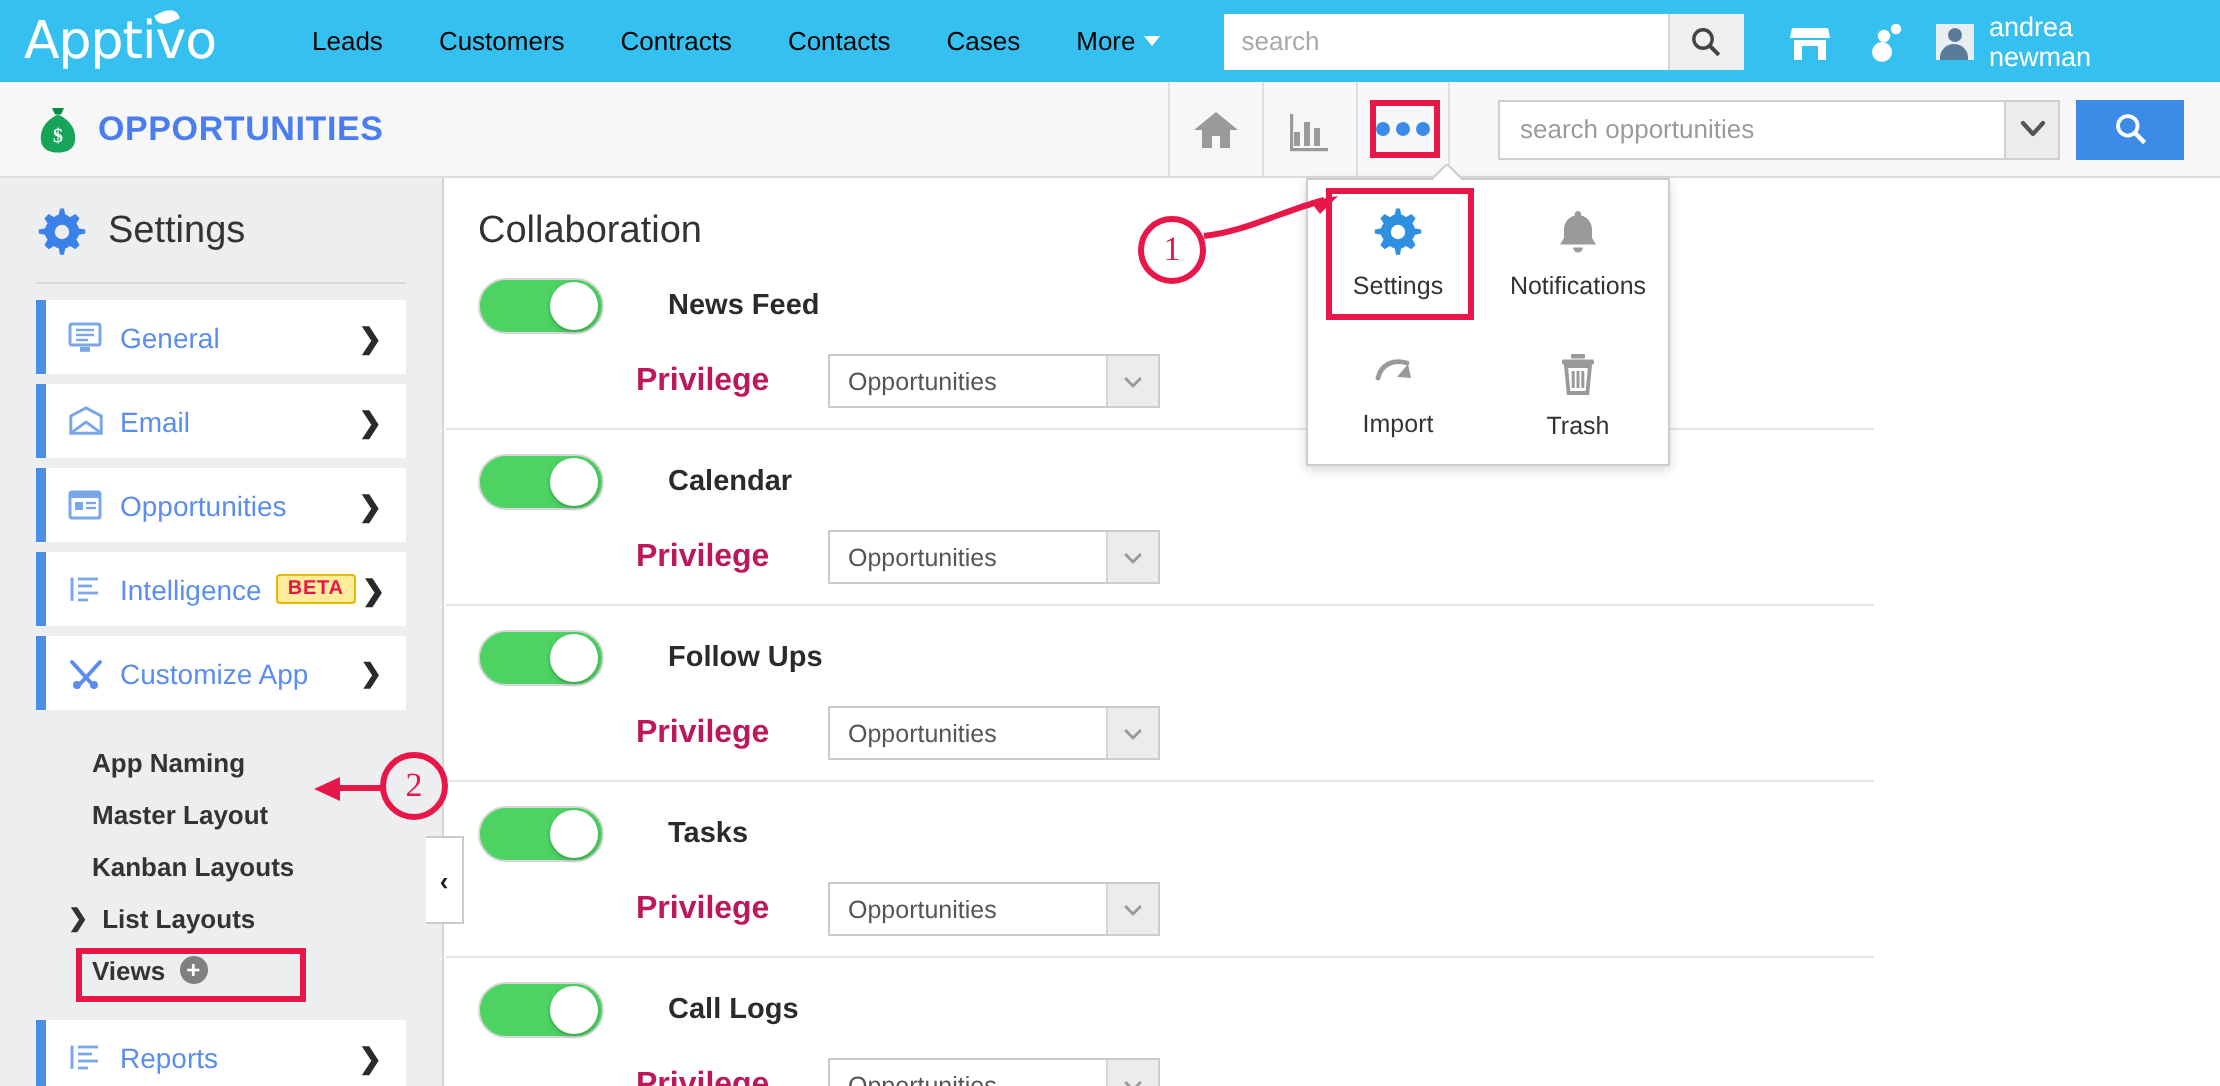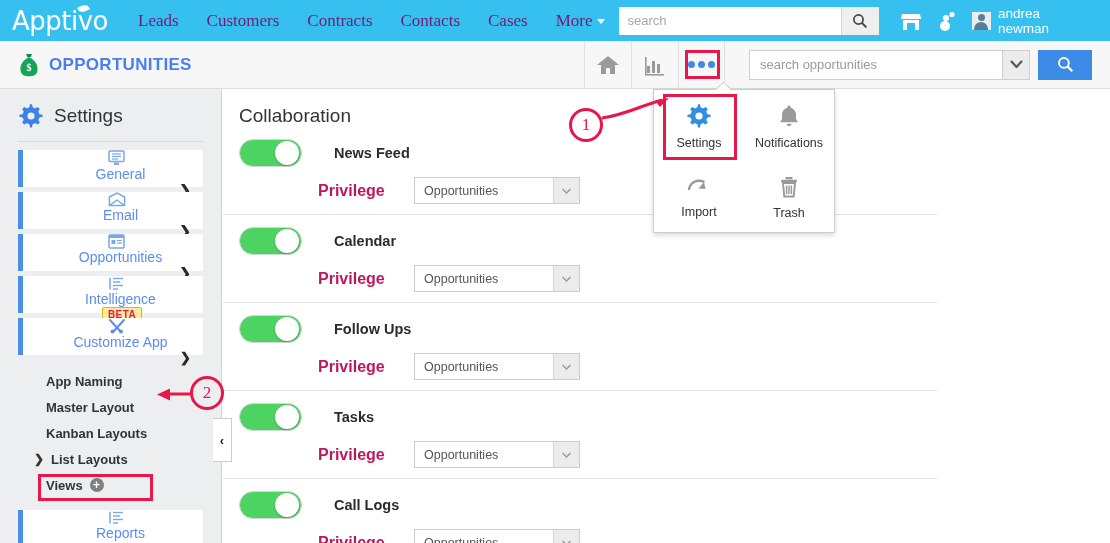--- a/index.html
+++ b/index.html
@@ -8,37 +8,37 @@
     font-family: "Liberation Sans", sans-serif;
     background: #ffffff;
     overflow: hidden;
   }
   #app { position: relative; width: 1110px; height: 543px; }
 
   
   .topnav {
     position: absolute; top: 0; left: 0; width: 1110px; height: 41px;
     background: #36c0f0;
-    display: flex; align-items: center;
+    display: flex; align-items: center; gap: 18px;
   }
   .brand {
     margin-left: 12px; margin-right: 16px;
     color: #ffffff; font-size: 26px; letter-spacing: -0.5px;
     font-family: "DejaVu Sans", sans-serif; font-weight: 400;
     position: relative; line-height: 1;
   }
   .brand .leaf {
     position: absolute; width: 11px; height: 7px;
     background: #ffffff; border-radius: 0 70% 0 70%;
     transform: rotate(-28deg); top: -3px; left: 66px;
   }
   .navlinks { display: flex; align-items: center; gap: 0; }
   .navlink {
-    color: #701a75; font-size: 17px; padding: 0 14px;
-    cursor: pointer; white-space: nowrap; font-family: Liberation Serif, serif;
+    color: #000000; font-size: 13px; padding: 0 14px;
+    cursor: pointer; white-space: nowrap;
   }
   .navlink .caret {
     display: inline-block; margin-left: 4px;
     border-left: 4px solid transparent; border-right: 4px solid transparent;
     border-top: 5px solid #ffffff; vertical-align: 2px;
   }
   .nav-right {
     margin-left: auto; display: flex; align-items: center; height: 100%;
   }
   .gsearch { display: flex; height: 28px; margin-right: 14px; }
@@ -155,21 +155,21 @@
   }
   .side-title {
     display: flex; align-items: center; gap: 10px;
     padding: 14px 0 12px 18px;
   }
   .side-title .t { font-size: 19px; color: #333; }
   .side-sep { height: 1px; background: #d8dadd; margin: 0 18px 8px 18px; }
   .side-item {
     position: relative; height: 37px; margin: 0 18px 5px 18px;
     background: #ffffff; display: flex; align-items: center;
-    cursor: pointer; padding-left: 16px; flex-direction: column;
+    cursor: pointer; padding-left: 16px;
   }
   .side-item::before {
     content: ""; position: absolute; left: 0; top: 0; bottom: 0;
     width: 5px; background: #4a90e2;
   }
   .side-item .ico { width: 22px; display: flex; align-items: center; }
   .side-item .lbl { font-size: 14px; color: #5b8def; margin-left: 4px; }
   .side-item .beta {
     margin-left: 7px; background: #ffeb9c; border: 1px solid #e6b800;
     color: #e8174a; font-size: 10px; font-weight: bold;

